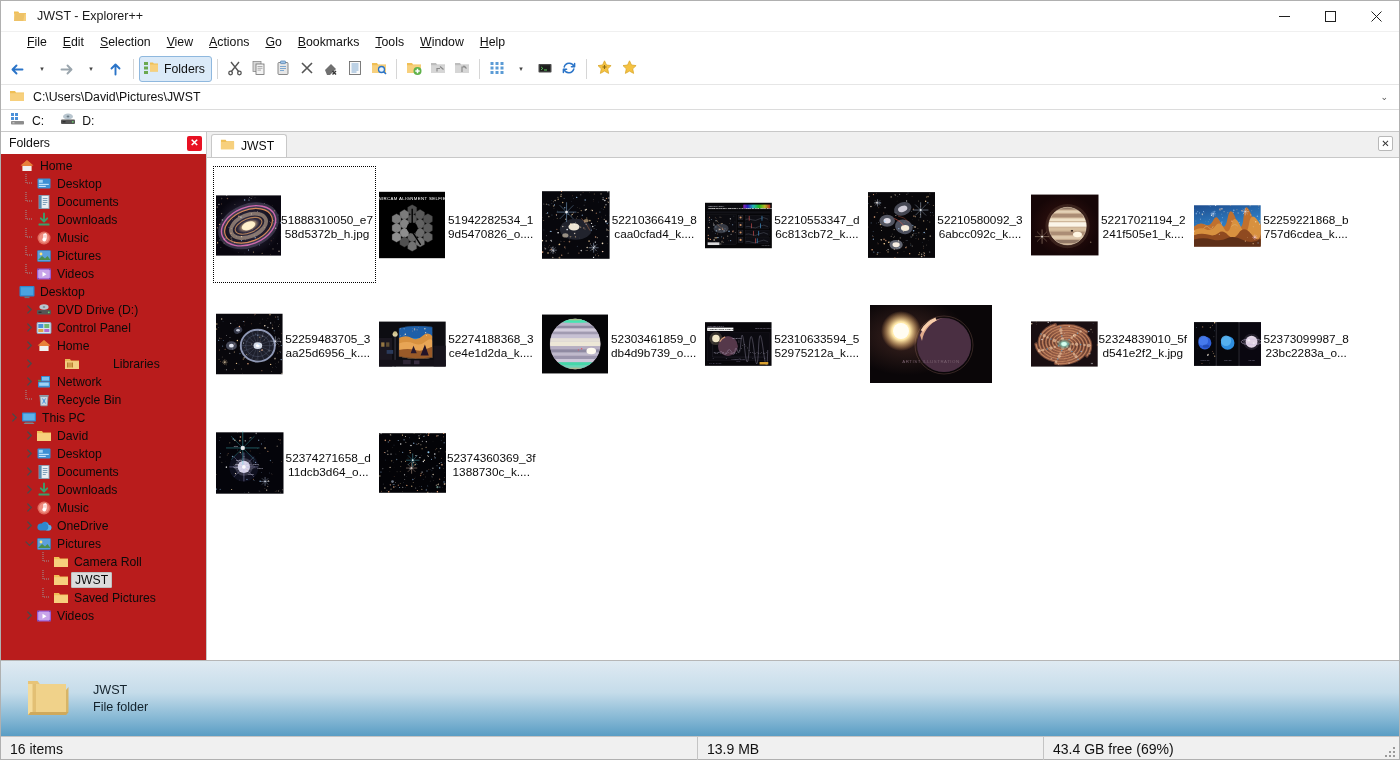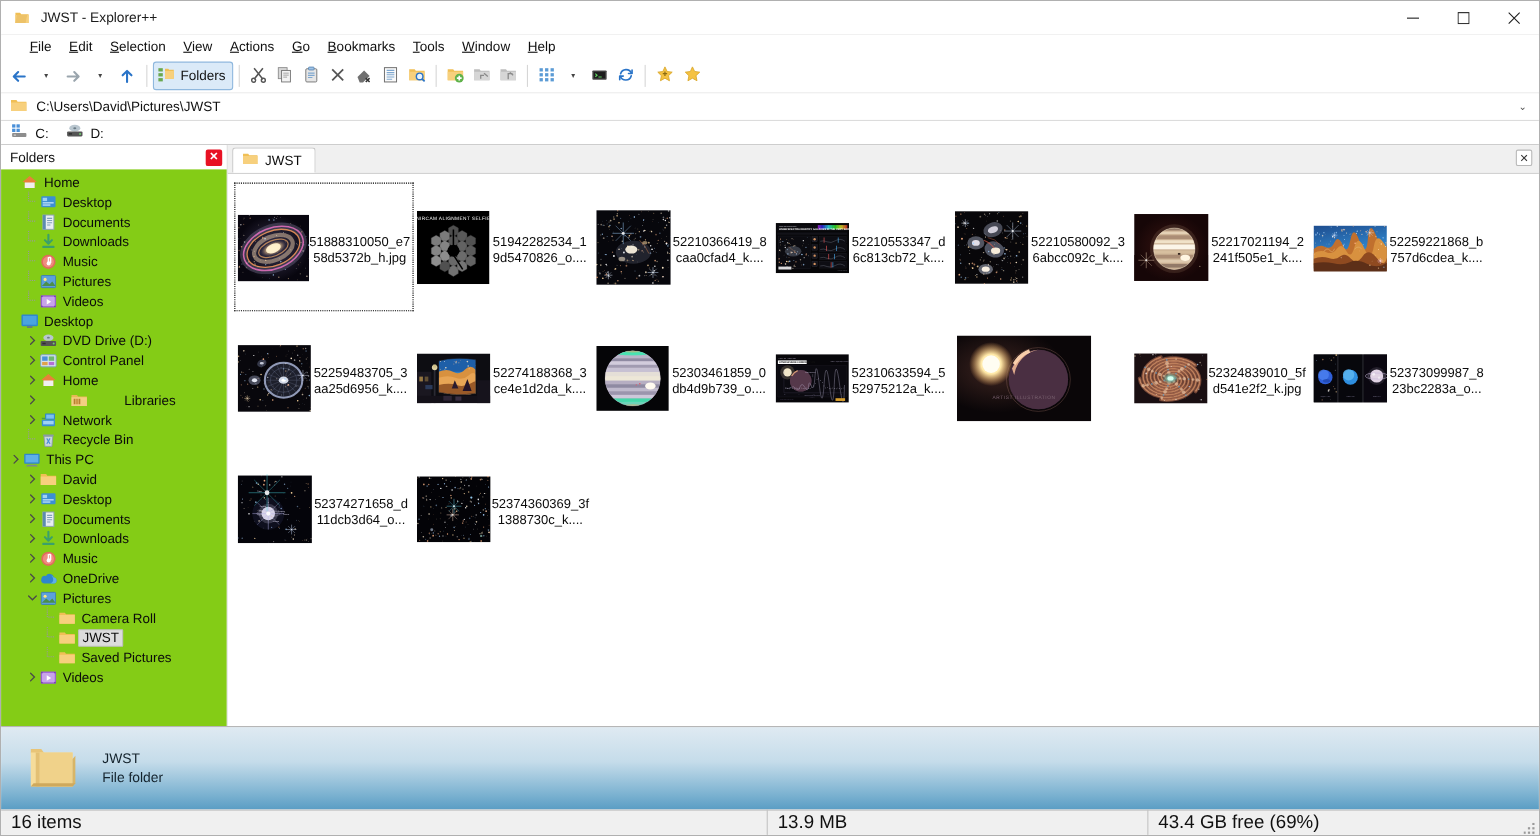--- a/index.html
+++ b/index.html
@@ -124,21 +124,21 @@
   .sidebar-title { font-size: 12.3px; color: #101010; flex: 1; }
   .sidebar-close {
     width: 15px; height: 15px;
     background: #e81123; color: #fff;
     display: flex; align-items: center; justify-content: center;
     font-size: 10px; line-height: 1; border-radius: 2px;
     font-weight: bold;
   }
   .tree {
     flex: 1; overflow: hidden; padding-top: 3px;
-    background: #84cc16; position: relative;
+    background: #b91c1c; position: relative;
   }
   .tree-row {
     height: 18px; display: flex; align-items: center;
     white-space: nowrap; position: relative;
   }
   .tree-row.selected .tree-label {
     background: #dcdcdc; border: 1px solid #c0c0c0; border-radius: 1px;
     padding: 0 3px; margin-left: -3px;
   }
   .twisty {
@@ -218,24 +218,24 @@
     padding-left: 22px;
   }
   .preview-icon { width: 48px; height: 44px; position: relative; flex: 0 0 48px; }
   .preview-text { margin-left: 22px; }
   .preview-name { font-size: 12.6px; color: #13222c; line-height: 17px; }
   .preview-type { font-size: 12.6px; color: #13222c; line-height: 17px; }
 
   
   .statusbar {
     height: 23px; flex: 0 0 23px;
-    display: flex; align-items: flex-end;
+    display: flex; align-items: flex-start;
     background: #f0f0f0;
     border-top: 1px solid #c4c4c4;
-    font-size: 17px; color: #101010;
+    font-size: 14px; color: #101010;
   }
   .status-cell { padding-left: 9px; position: relative; height: 23px; display: flex; align-items: center; }
   .status-cell + .status-cell { border-left: 1px solid #c4c4c4; }
   .s1 { width: 696px; }
   .s2 { width: 346px; }
   .s3 { flex: 1; }
   .grip {
     position: absolute; right: 2px; bottom: 2px;
     width: 12px; height: 12px;
   }

